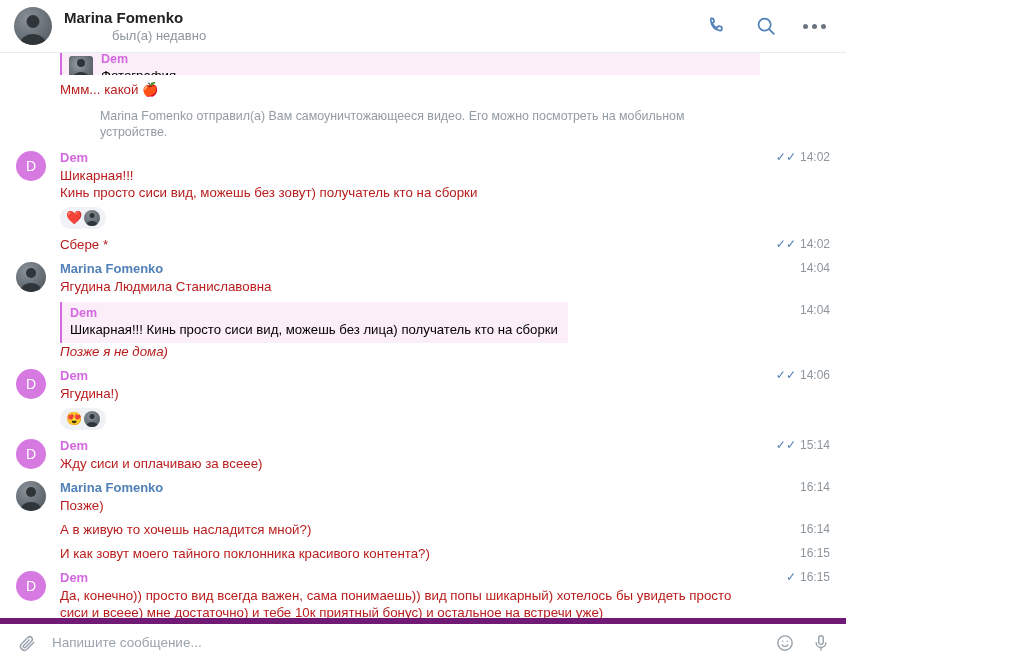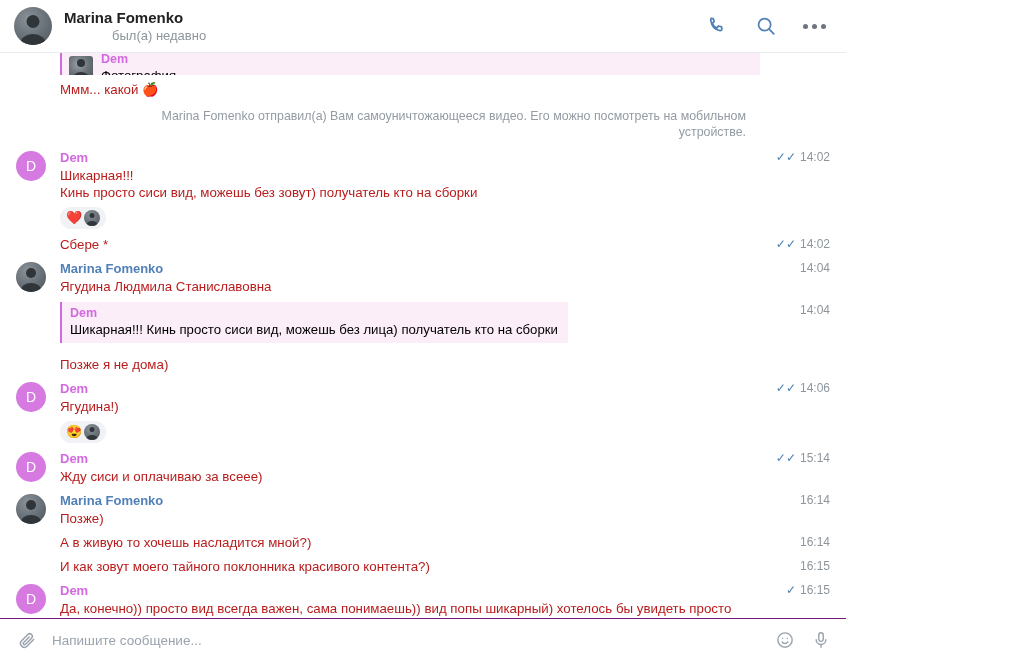--- a/index.html
+++ b/index.html
@@ -243,21 +243,21 @@
     content: "";
     position: absolute;
     left: 50%; bottom: -5px;
     transform: translateX(-50%);
     width: 17px; height: 13px;
     border-radius: 50% 50% 0 0;
     background: #2f3539;
   }
 
   .sysline {
-    text-align: right;
+    text-align: left;
     font-size: 12.4px;
     color: #939ba3;
     padding: 10px 100px 9px;
     line-height: 16px;
   }
 
   
   .reactions {
     display: inline-flex;
     align-items: center;
@@ -294,21 +294,21 @@
     border-radius: 50% 50% 0 0;
     background: #2f3539;
   }
 
   .spacer-sm { height: 7px; }
 
   
   .composer {
     flex: 0 0 43px;
     height: 43px;
-    border-top: 1px solid #701a75;
+    border-top: 6px solid #701a75;
     background: #ffffff;
     display: flex;
     align-items: center;
     padding: 0 14px;
     gap: 10px;
   }
   .comp-left {
     width: 26px; height: 26px;
     display: flex; align-items: center; justify-content: center;
     color: #9aa3ad;
@@ -442,21 +442,21 @@
 
     <div class="spacer-sm"></div>
 
     <div class="msg">
       <div class="av-col"></div>
       <div class="body">
         <div class="quote">
           <div class="qname">Dem</div>
           <div class="qtext">Шикарная!!! Кинь просто сиси вид, можешь без лица) получатель кто на сборки</div>
         </div>
-        <div class="text" style="margin-top:13px;">Позже я не дома)</div>
+        <div class="text" style="margin-top:0;font-style:italic;">Позже я не дома)</div>
         <div class="time">
           <span>14:04</span>
         </div>
       </div>
     </div>
 
     <div class="spacer-sm"></div>
 
     <div class="msg">
       <div class="av-col">

